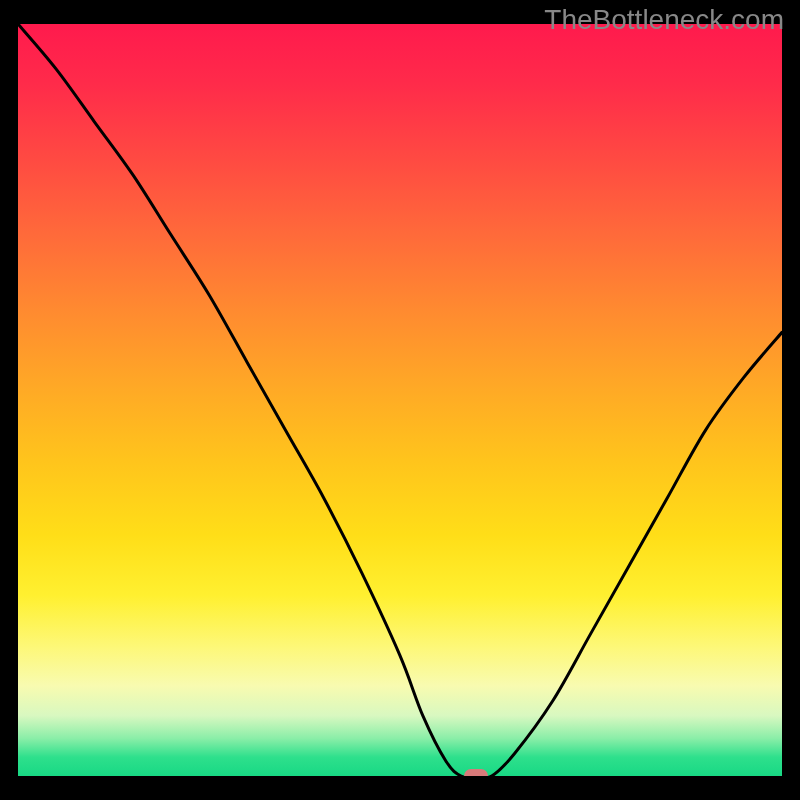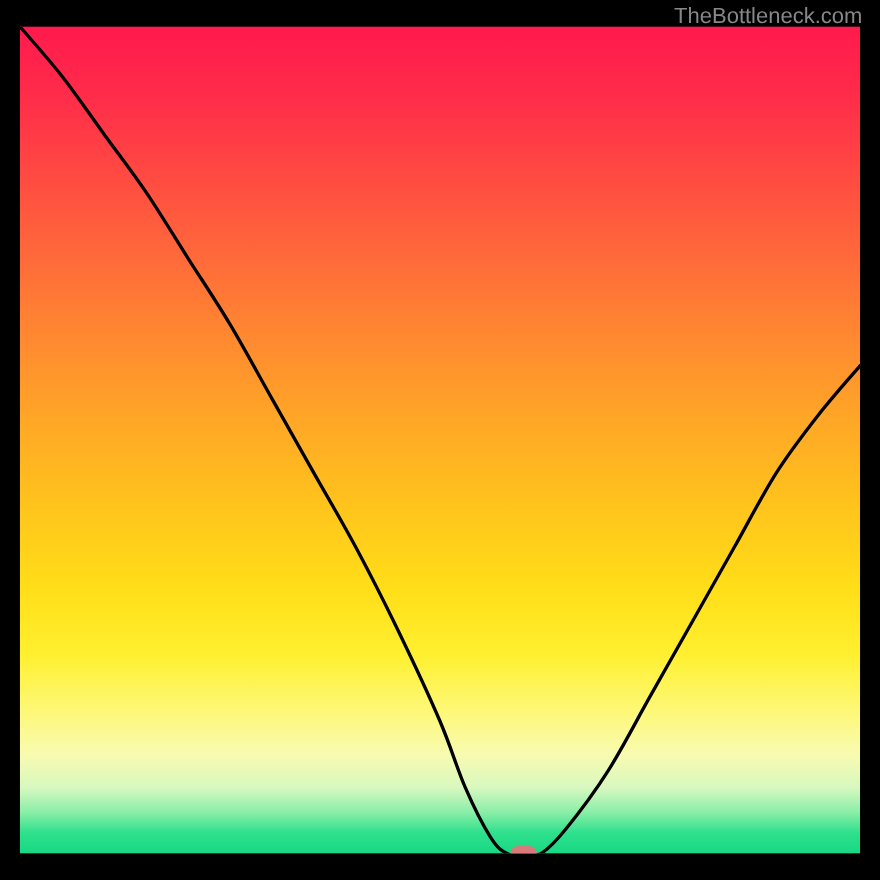--- a/index.html
+++ b/index.html
@@ -9,21 +9,21 @@
     background: #000;
     font-family: Arial, sans-serif;
     position: relative;
     overflow: hidden;
   }
   .watermark {
     position: absolute;
     top: 4px;
     right: 16px;
     color: #888;
-    font-size: 20px;
+    font-size: 28px;
     font-weight: normal;
     z-index: 10;
   }
   .plot-area {
     position: absolute;
     left: 18px;
     top: 24px;
     width: 764px;
     height: 752px;
     overflow: hidden;

